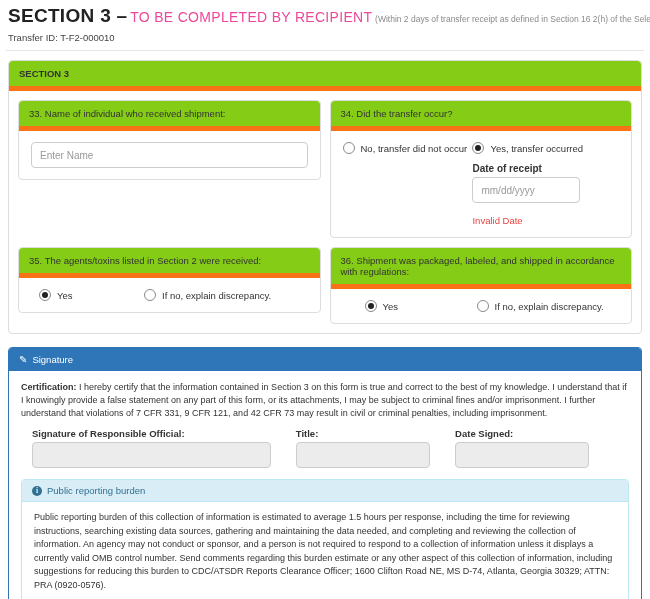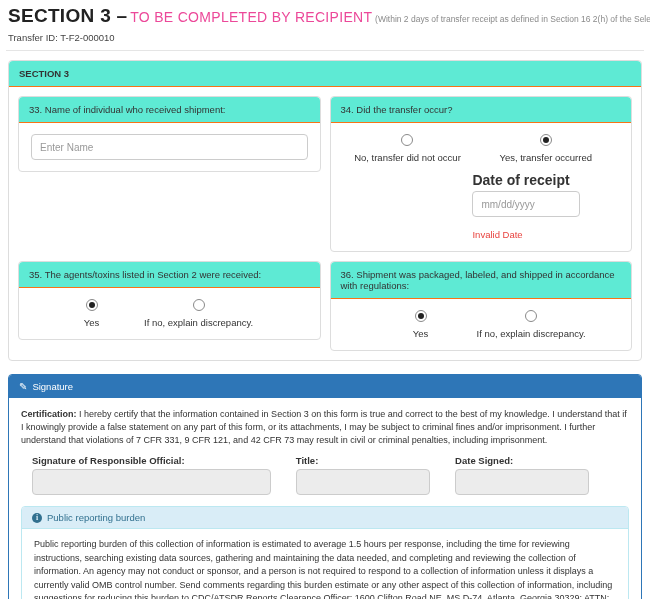--- a/index.html
+++ b/index.html
@@ -16,21 +16,21 @@
   .top-title { line-height: 21px; white-space: nowrap; }
   .top-title .t1 { font-size: 19px; font-weight: bold; color: #222; letter-spacing: .3px; }
   .top-title .t2 { font-size: 14px; color: #ec4899; letter-spacing: .3px; }
   .top-title .t3 { font-size: 8.5px; color: #8a8a8a; }
   .transfer-id { font-size: 9.5px; color: #444; margin: 2px 0 7px 0; }
   hr.top-rule { border: none; border-top: 1px solid #e5e5e5; margin: 2px -2px 0 -2px; }
 
   
   .panel { border: 1px solid #ddd; border-radius: 4px; background: #fff; }
   .panel-h {
-    background: #5eead4; border-bottom: 1px solid #f97316;
+    background: #84cc16; border-bottom: 5px solid #f97316;
     border-radius: 4px 4px 0 0; padding: 7px 10px;
     font-size: 9.5px; color: #333;
   }
   .panel-h.bold { font-weight: bold; }
 
   .outer-panel { margin-top: 9px; }
   .outer-body { padding: 9px; }
   .qgrid { display: flex; flex-wrap: wrap; gap: 9px; align-items: flex-start; }
   .qcell { width: calc(50% - 4.5px); }
   .qbody { padding: 11px 12px; }
@@ -40,35 +40,35 @@
     width: 100%; height: 25px; border: 1px solid #ccc; border-radius: 4px;
     padding: 12px 8px; font-size: 10px; color: #333; background: #fff;
     font-family: "Liberation Sans", sans-serif;
   }
   .txt::placeholder { color: #999; }
   .txt.small { width: 108px; height: 23px; }
   .txt:disabled, .txt.disabled { background: #ececec; border-color: #ccc; }
 
   
   .radio-row { display: flex; align-items: flex-start; }
-  .radio-opt { display: flex; align-items: center; gap: 6px; cursor: default; flex-direction: column; }
+  .radio-opt { display: flex; align-items: center; gap: 6px; cursor: default; }
   .rdot {
     width: 12px; height: 12px; border: 1px solid #8a8a8a; border-radius: 50%;
     background: #fff; position: relative; flex: none;
   }
   .rdot.checked::after {
     content: ""; position: absolute; left: 2px; top: 2px; right: 2px; bottom: 2px;
     background: #222; border-radius: 50%;
   }
   .rlabel { font-size: 9.5px; color: #333; }
 
   .q34-cols { display: flex; }
   .q34-left { width: 47%; }
   .q34-right { width: 53%; }
-  .date-label { font-weight: bold; font-size: 14px; margin: 9px 0 3px 0; }
+  .date-label { font-weight: bold; font-size: 10px; margin: 9px 0 3px 0; }
   .error-text { color: #e8433f; font-size: 9.5px; margin-top: 12px; }
 
   .q35-row { display: flex; gap: 0; padding-left: 8px; }
   .q35-row .radio-opt:first-child { width: 105px; }
   .q36-row { padding-left: 22px; }
   .q36-row .radio-opt:first-child { width: 112px; }
 
   
   .sig-panel { margin-top: 13px; border-color: #2e76b7; }
   .sig-h {

